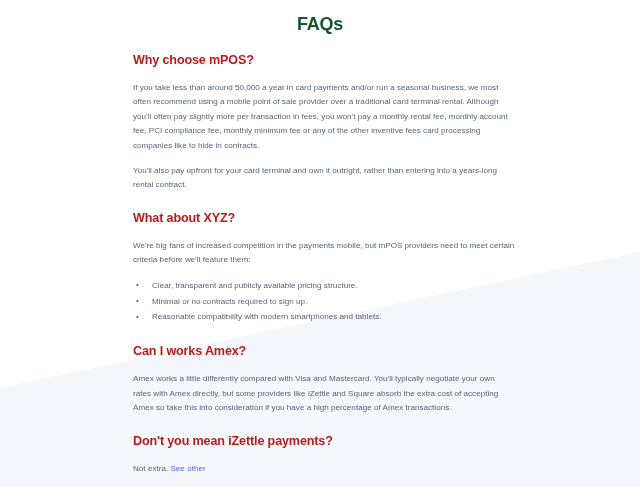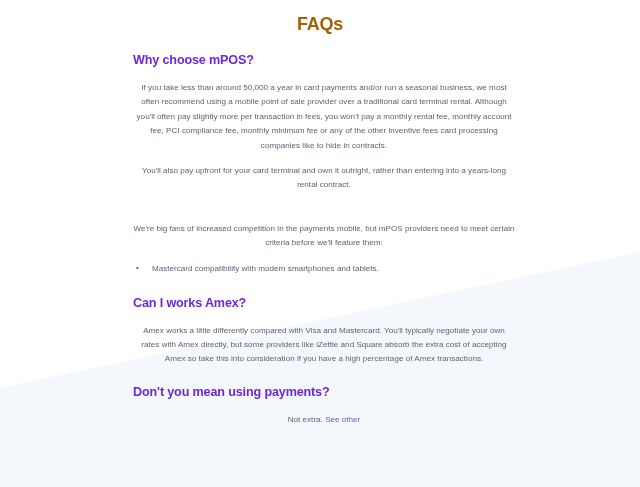--- a/index.html
+++ b/index.html
@@ -45,47 +45,46 @@
   .page-title {
     margin: 0;
     padding: 0;
     position: absolute;
     left: 0;
     top: 14px;
     width: 640px;
     text-align: center;
     font-size: 18px;
     font-weight: bold;
-    color: #a16207;
+    color: #14532d;
     letter-spacing: -0.2px;
   }
 
   .article {
     position: absolute;
     left: 133px;
     top: 52px;
     width: 382px;
   }
 
   .faq-heading {
     margin: 0;
     font-size: 12.6px;
     font-weight: bold;
-    color: #6d28d9;
+    color: #b91c1c;
     letter-spacing: -0.15px;
     line-height: 1.35;
   }
 
   .faq-body {
     margin: 0;
     font-size: 8.1px;
     line-height: 1.78;
     color: #5b6472;
     letter-spacing: 0.01px;
-    text-align: center;
   }
 
   .gap-heading-body { height: 12px; }
   .gap-body-body { height: 11px; }
   .gap-body-heading { height: 17px; }
   .gap-list { height: 11px; }
 
   ul.faq-list {
     margin: 0;
     padding: 0;
@@ -133,39 +132,42 @@
         <h2 class="faq-heading">Why choose mPOS?</h2>
         <div class="gap-heading-body"></div>
         <p class="faq-body">If you take less than around 50,000 a year in card payments and/or run a seasonal business, we most often recommend using a mobile point of sale provider over a traditional card terminal rental. Although you'll often pay slightly more per transaction in fees, you won't pay a monthly rental fee, monthly account fee, PCI compliance fee, monthly minimum fee or any of the other inventive fees card processing companies like to hide in contracts.</p>
         <div class="gap-body-body"></div>
         <p class="faq-body">You'll also pay upfront for your card terminal and own it outright, rather than entering into a years-long rental contract.</p>
       </section>
 
       <div class="gap-body-heading"></div>
 
       <section>
+        <h2 class="faq-heading">What about XYZ?</h2>
         <div class="gap-heading-body"></div>
         <p class="faq-body">We're big fans of increased competition in the payments mobile, but mPOS providers need to meet certain criteria before we'll feature them:</p>
         <div class="gap-list"></div>
         <ul class="faq-list">
-          <li>Mastercard compatibility with modern smartphones and tablets.</li>
+          <li>Clear, transparent and publicly available pricing structure.</li>
+          <li>Minimal or no contracts required to sign up.</li>
+          <li>Reasonable compatibility with modern smartphones and tablets.</li>
         </ul>
       </section>
 
       <div class="gap-body-heading"></div>
 
       <section>
         <h2 class="faq-heading">Can I works Amex?</h2>
         <div class="gap-heading-body"></div>
         <p class="faq-body">Amex works a little differently compared with Visa and Mastercard. You'll typically negotiate your own rates with Amex directly, but some providers like iZettle and Square absorb the extra cost of accepting Amex so take this into consideration if you have a high percentage of Amex transactions.</p>
       </section>
 
       <div class="gap-body-heading"></div>
 
       <section>
-        <h2 class="faq-heading">Don't you mean using payments?</h2>
+        <h2 class="faq-heading">Don't you mean iZettle payments?</h2>
         <div class="gap-heading-body"></div>
         <p class="faq-body"><span>Not extra. </span><a href="#" class="link-indigo">See other</a><span></span></p>
       </section>
 
     </div>
   </div>
 </div>
 
 </body></html>

